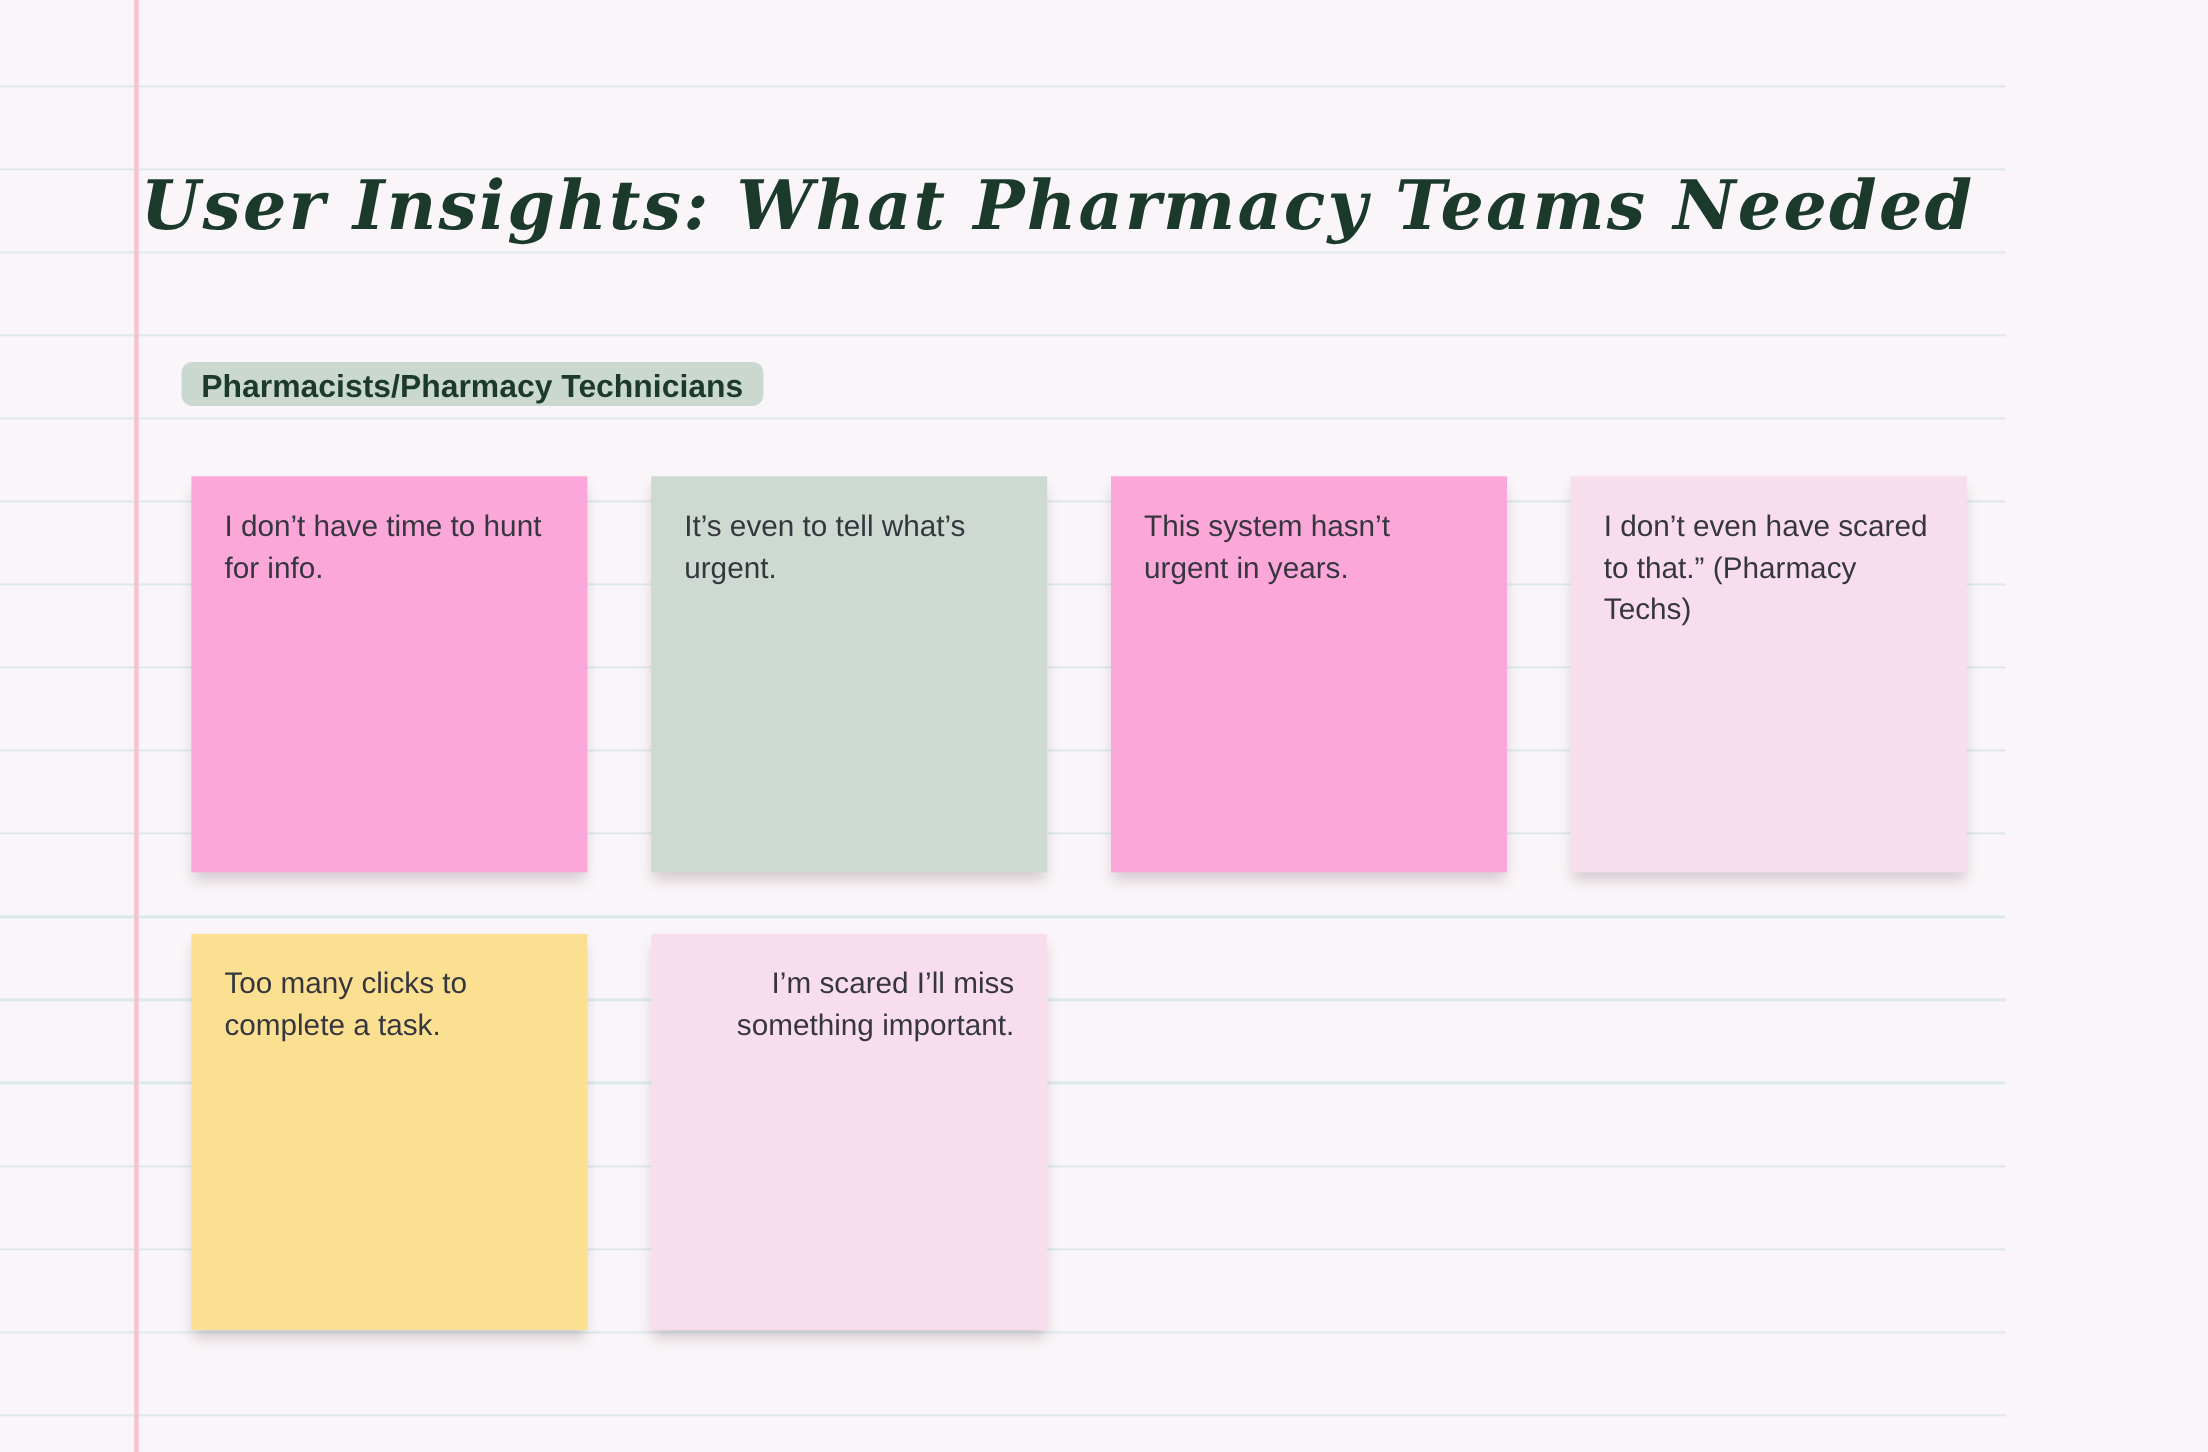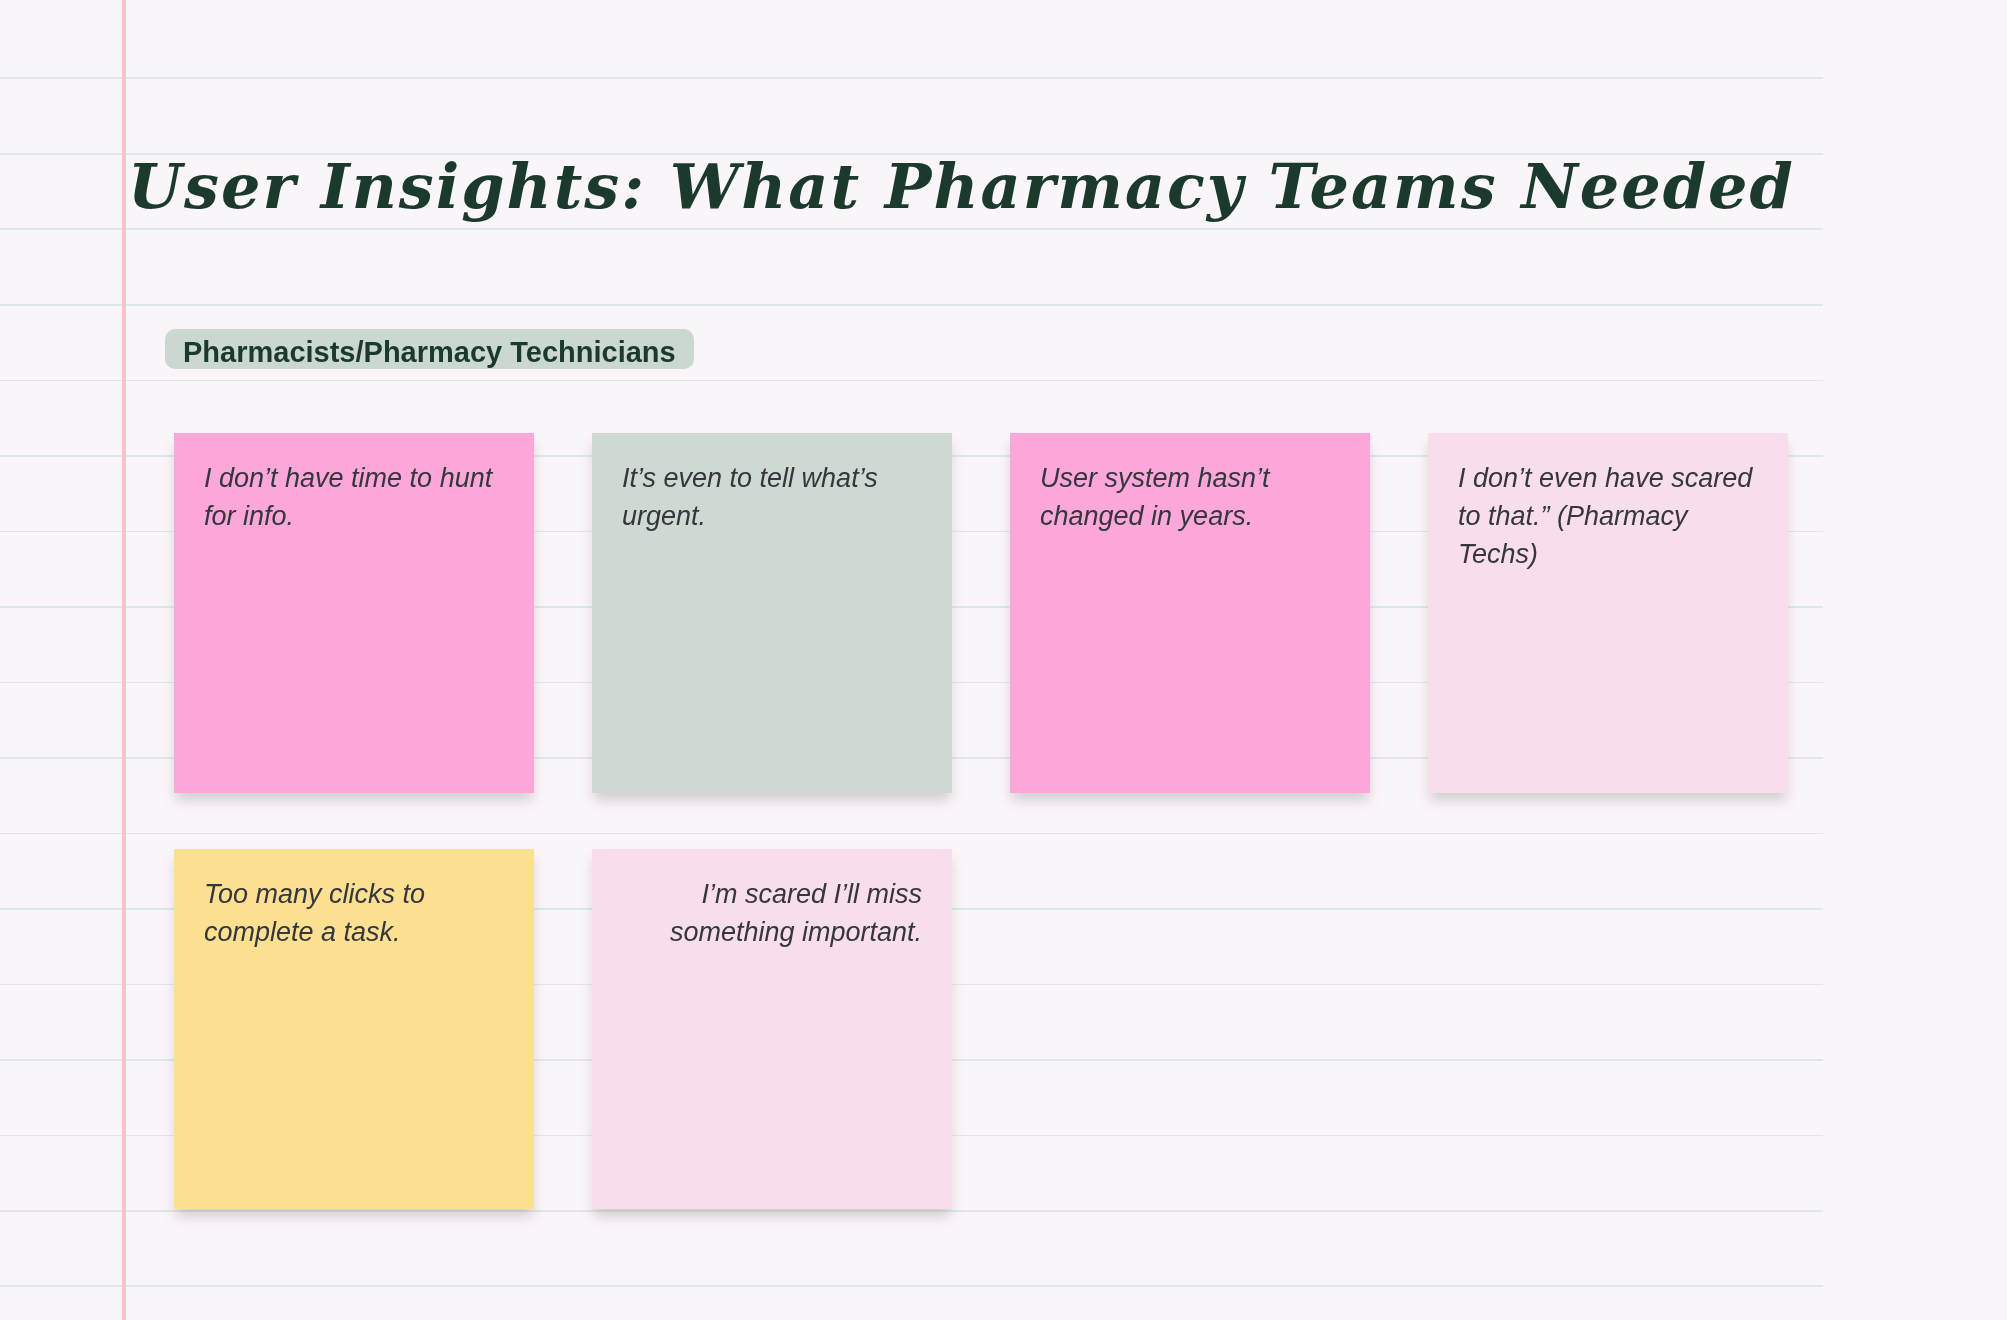--- a/index.html
+++ b/index.html
@@ -62,21 +62,20 @@
     position: absolute;
     width: 360px;
     height: 360px;
     padding: 26px 30px;
     box-sizing: border-box;
     color: #36363E;
     font-size: 27px;
     line-height: 38px;
     box-shadow: 0 9px 12px -2px rgba(110, 92, 104, 0.28);
     cursor: default;
-    font-style: italic;
   }
   
   .r1c1 { left: 174px;  top: 433px; }
   .r1c2 { left: 592px;  top: 433px; }
   .r1c3 { left: 1010px; top: 433px; }
   .r1c4 { left: 1428px; top: 433px; }
   .r2c1 { left: 174px;  top: 849px; }
   .r2c2 { left: 592px;  top: 849px; }
 </style>
 </head>
@@ -87,21 +86,21 @@
   <div id="margin-line"></div>
 
   <h1 id="board-title">User Insights: What Pharmacy Teams Needed</h1>
 
   <div id="section-label">Pharmacists/Pharmacy Technicians</div>
 
   <div class="sticky-note r1c1" style="background: rgb(252, 167, 217);">I don’t have time to hunt for info.</div>
 
   <div class="sticky-note r1c2" style="background: rgb(206, 217, 210);">It’s even to tell what’s urgent.</div>
 
-  <div class="sticky-note r1c3" style="background: rgb(252, 167, 217);">User system hasn’t changed in years.</div>
+  <div class="sticky-note r1c3" style="background: rgb(252, 167, 217);">This system hasn’t urgent in years.</div>
 
   <div class="sticky-note r1c4" style="background: rgb(248, 222, 237);">I don’t even have scared to that.” (Pharmacy Techs)</div>
 
   <div class="sticky-note r2c1" style="background: rgb(251, 224, 146);">Too many clicks to complete a task.</div>
 
   <div class="sticky-note r2c2" style="background: rgb(248, 222, 237); text-align: right;">I’m scared I’ll miss something important.</div>
 
 </div>
 
 </body></html>

